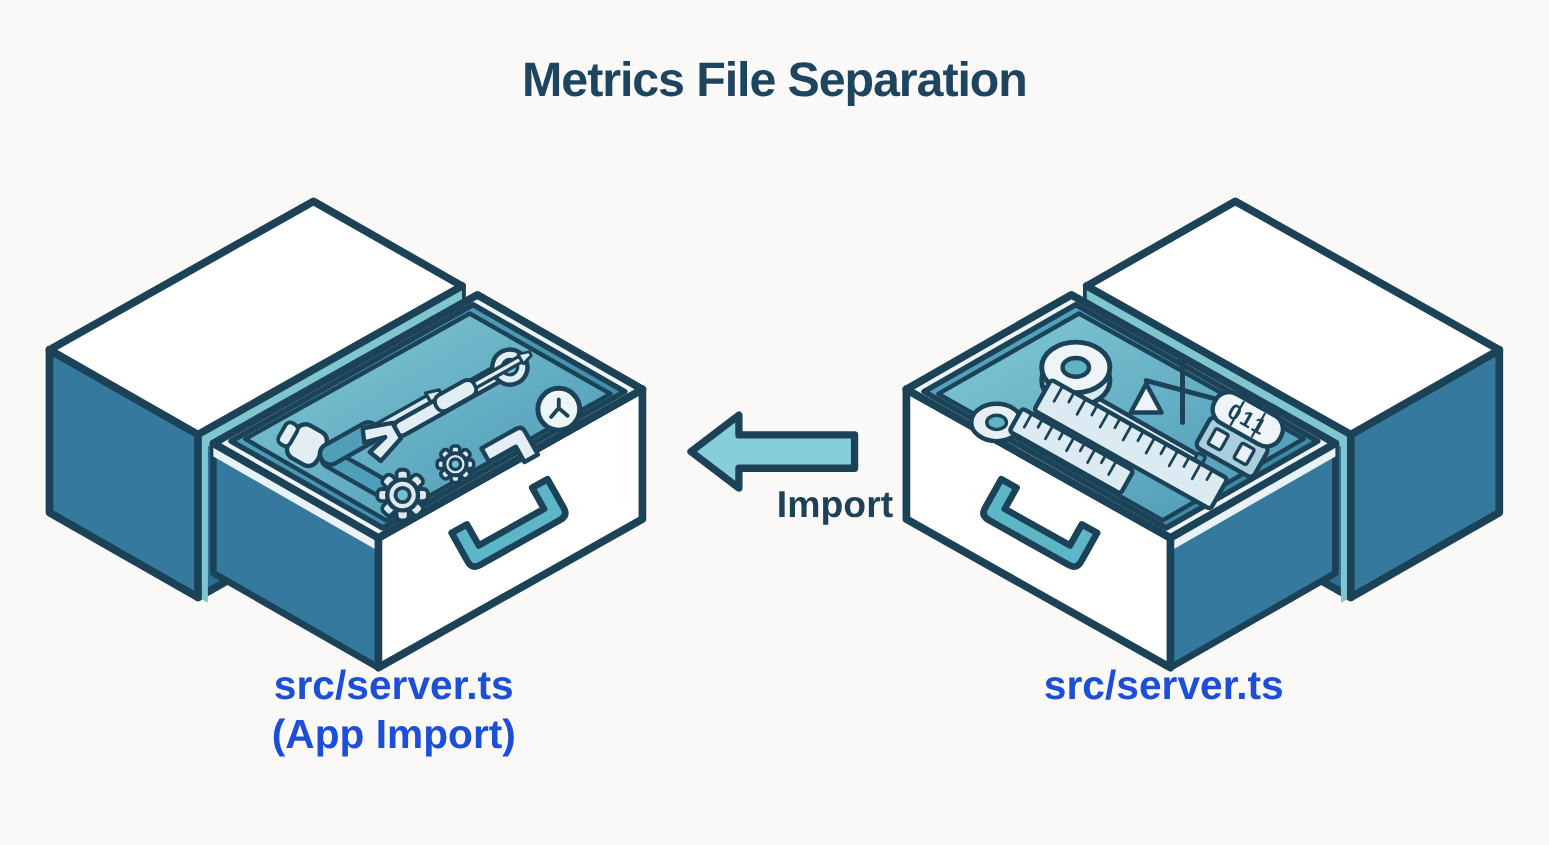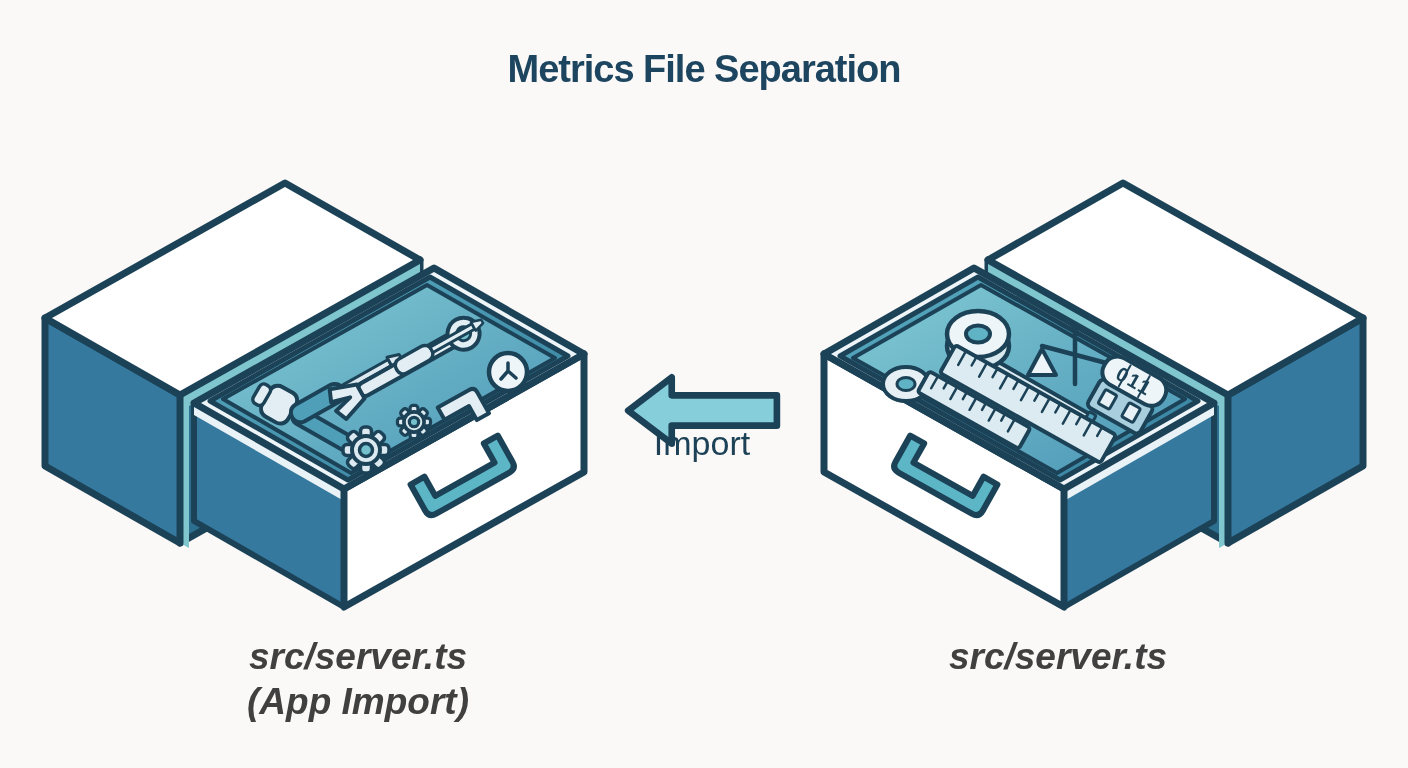--- a/index.html
+++ b/index.html
@@ -6,40 +6,39 @@
   body {
     width: 1408px; height: 768px;
     background: #faf9f7;
     position: relative;
     overflow: hidden;
     font-family: "Liberation Sans", sans-serif;
   }
   .title {
     position: absolute; top: 48px; left: 0; width: 1408px;
     text-align: center;
-    font-size: 38px; font-weight: bold;
+    font-size: 44px; font-weight: bold;
     color: #1e4560;
     letter-spacing: -1px;
   }
   .svg-left  { position: absolute; left: 10px;  top: 158px; }
   .svg-right { position: absolute; left: 778px; top: 158px; }
   .arrow-svg { position: absolute; left: 622px; top: 366px; }
   .import-label {
-    position: absolute; left: 592px; top: 424px; width: 220px;
-    text-align: center;
-    font-size: 34px; font-weight: normal;
+    position: absolute; left: 592px; top: 440px; width: 220px;
+    text-align: right;
+    font-size: 34px; font-weight: bold;
     color: #1d4257;
   }
   .caption {
-    position: absolute; top: 634px; width: 600px;
+    position: absolute; top: 600px; width: 600px;
     text-align: center;
     font-size: 37px; font-weight: bold;
-    color: #404040;
+    color: #1d4ed8;
     line-height: 45px;
-    font-style: italic;
   }
   .caption-left  { left: 58px; }
   .caption-right { left: 758px; }
 </style>
 </head>
 <body>
 
 <div class="title">Metrics File Separation</div>
 
 <svg class="svg-left" width="620" height="476" viewBox="0 0 620 476">

